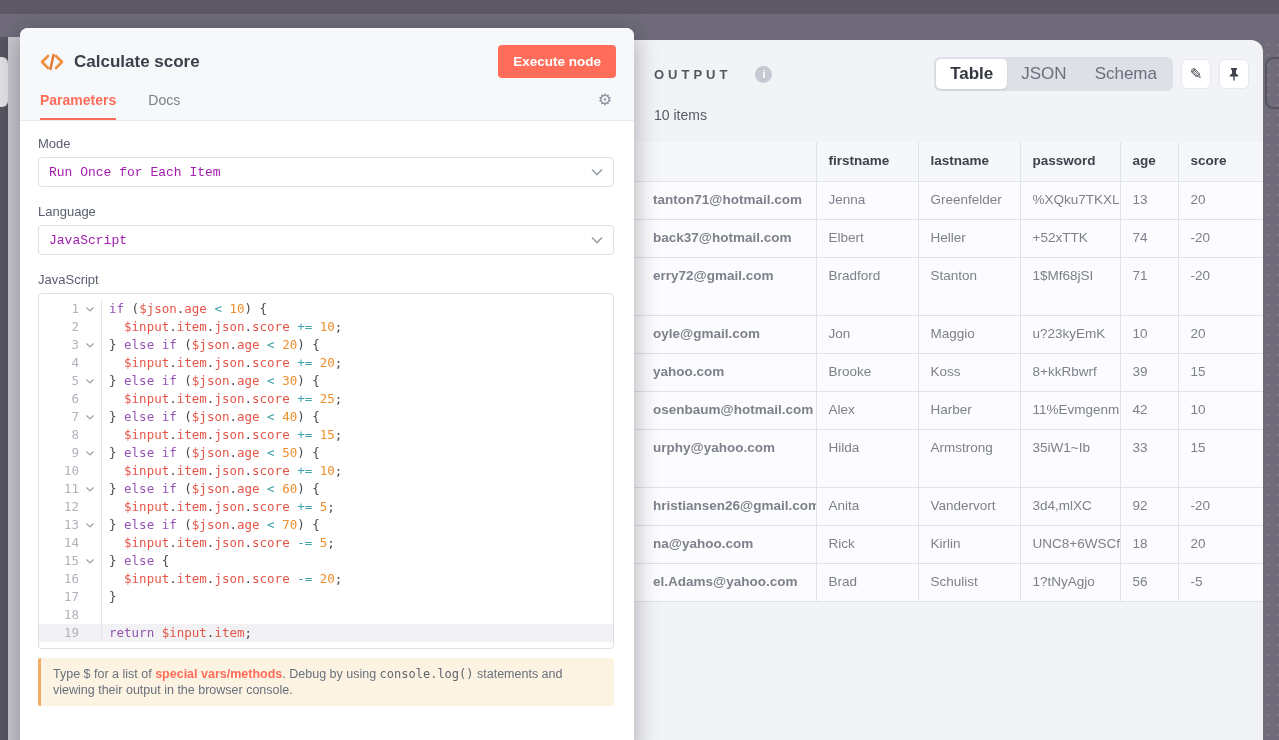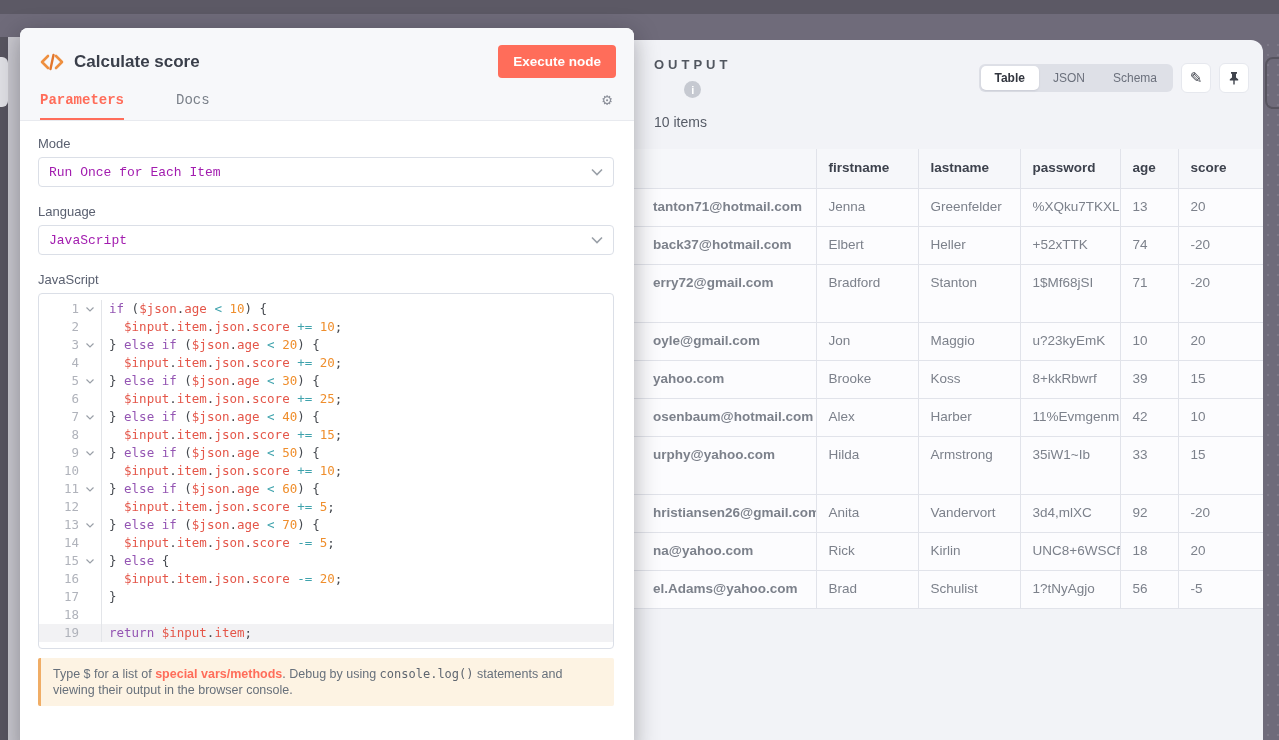--- a/index.html
+++ b/index.html
@@ -11,26 +11,26 @@
   .left-dark { position:absolute; left:0; top:37px; width:8px; height:703px; background:#57545f; }
   .left-light { position:absolute; left:8px; top:37px; width:12px; height:703px; background:#c9c8cf; }
   .left-tab { position:absolute; left:0; top:57px; width:8px; height:50px; background:#e0e0e5; border-radius:0 6px 6px 0; }
   .right-strip { position:absolute; left:1263px; top:40px; width:16px; height:700px;
     background-image:radial-gradient(circle,#7d7987 1px,transparent 1.3px); background-size:10px 10px; }
   .right-outline { position:absolute; left:1265px; top:57px; width:24px; height:52px; border:2px solid #57545f; border-radius:8px; }
 
   
   .output-panel { position:absolute; left:634px; top:40px; width:629px; height:700px; background:#f2f3f7; border-top-right-radius:12px; }
   .output-header { display:flex; align-items:center; justify-content:space-between; padding:17px 14px 0 20px; }
-  .output-title-wrap { display:flex; align-items:center; gap:9px;flex-direction:column; }
+  .output-title-wrap { display:flex; align-items:center; gap:24px; }
   .output-title { font-size:13px; font-weight:bold; letter-spacing:4px; color:#51565f; }
   .info-icon { width:17px; height:17px; border-radius:50%; background:#c6c9d1; color:#fff; font-size:11px; font-weight:bold; display:flex; align-items:center; justify-content:center; }
   .output-controls { display:flex; align-items:center; gap:8px; }
   .seg-control { display:flex; background:#dee0e7; border-radius:6px; padding:2px; }
-  .seg { font-size:12px; color:#6b707c; padding:5px 14px; border-radius:5px; cursor:pointer; }
+  .seg { font-size:17px; color:#6b707c; padding:5px 14px; border-radius:5px; cursor:pointer; }
   .seg.active { background:#fff; color:#32363f; font-weight:bold; box-shadow:0 1px 2px rgba(60,60,80,.12); }
   .icon-btn { width:30px; height:30px; background:#fff; border:1px solid #e6e8ee; border-radius:6px; display:flex; align-items:center; justify-content:center; color:#3f434c; font-size:15px; cursor:pointer; }
   .items-count { margin:16px 0 0 20px; font-size:14px; color:#565b66; }
 
   table.out-table { margin-top:19px; width:629px; border-collapse:collapse; table-layout:fixed; }
   .out-table th, .out-table td { border:1px solid #e1e3ea; text-align:left; vertical-align:top; font-size:13.5px; white-space:nowrap; overflow:hidden; }
   .out-table th { color:#3d424d; font-weight:bold; padding:11px 12px; height:39px; background:#f6f7fa; }
   .out-table td { color:#7c818b; padding:10px 12px; height:38px; background:#fcfcfe; }
   .out-table tr.tall td { height:58px; }
   .out-table th:first-child, .out-table td:first-child { border-left:none; padding-left:19px;font-weight:bold; }
@@ -38,21 +38,21 @@
   .out-table tr:first-child th { border-top:none; }
   .col-email{width:182px;} .col-first{width:102px;} .col-last{width:102px;} .col-pass{width:100px;} .col-age{width:58px;} .col-score{width:85px;}
 
   
   .dialog { position:absolute; left:20px; top:28px; width:614px; height:724px; background:#fff; border-radius:8px 8px 0 0; box-shadow:0 6px 24px rgba(20,20,30,.35); }
   .dialog-header { background:#f7f8fa; border-radius:8px 8px 0 0; padding:17px 18px 0 20px; border-bottom:1px solid #e8eaef; }
   .title-row { display:flex; align-items:center; }
   .code-node-icon { width:24px; height:20px; margin-right:10px; }
   .dialog-title { font-size:17px; font-weight:bold; color:#3a3f4a; flex:1; }
   .execute-btn { background:#ff6d5a; color:#fff; border:none; border-radius:4px; font-size:13.5px; font-weight:bold; padding:9px 15px; cursor:pointer; font-family:inherit; }
-  .tabs-row { display:flex; align-items:flex-end; gap:52px; margin-top:14px; position:relative;font-family:Liberation Mono, monospace; }
+  .tabs-row { display:flex; align-items:flex-end; gap:32px; margin-top:14px; position:relative; }
   .tab { font-size:14px; padding-bottom:10px; color:#7a8089; cursor:pointer; border-bottom:2px solid transparent; }
   .tab.active { color:#ff6d5a; font-weight:bold; border-bottom-color:#ff6d5a; }
   .gear-icon { position:absolute; right:4px; top:-2px; color:#8d919b; font-size:16px; cursor:pointer; }
 
   .dialog-content { padding:15px 20px 0 18px; }
   .field-label { font-size:13px; color:#5a6070; margin-bottom:6px; }
   .select-box { height:30px; border:1px solid #dbdfe7; border-radius:4px; background:#fff; display:flex; align-items:center; padding:0 10px; margin-bottom:17px; cursor:pointer; }
   .select-value { flex:1; font-size:13px; color:#a21caf;font-family:Liberation Mono, monospace; }
   .chev { width:12px; height:8px; }
 

